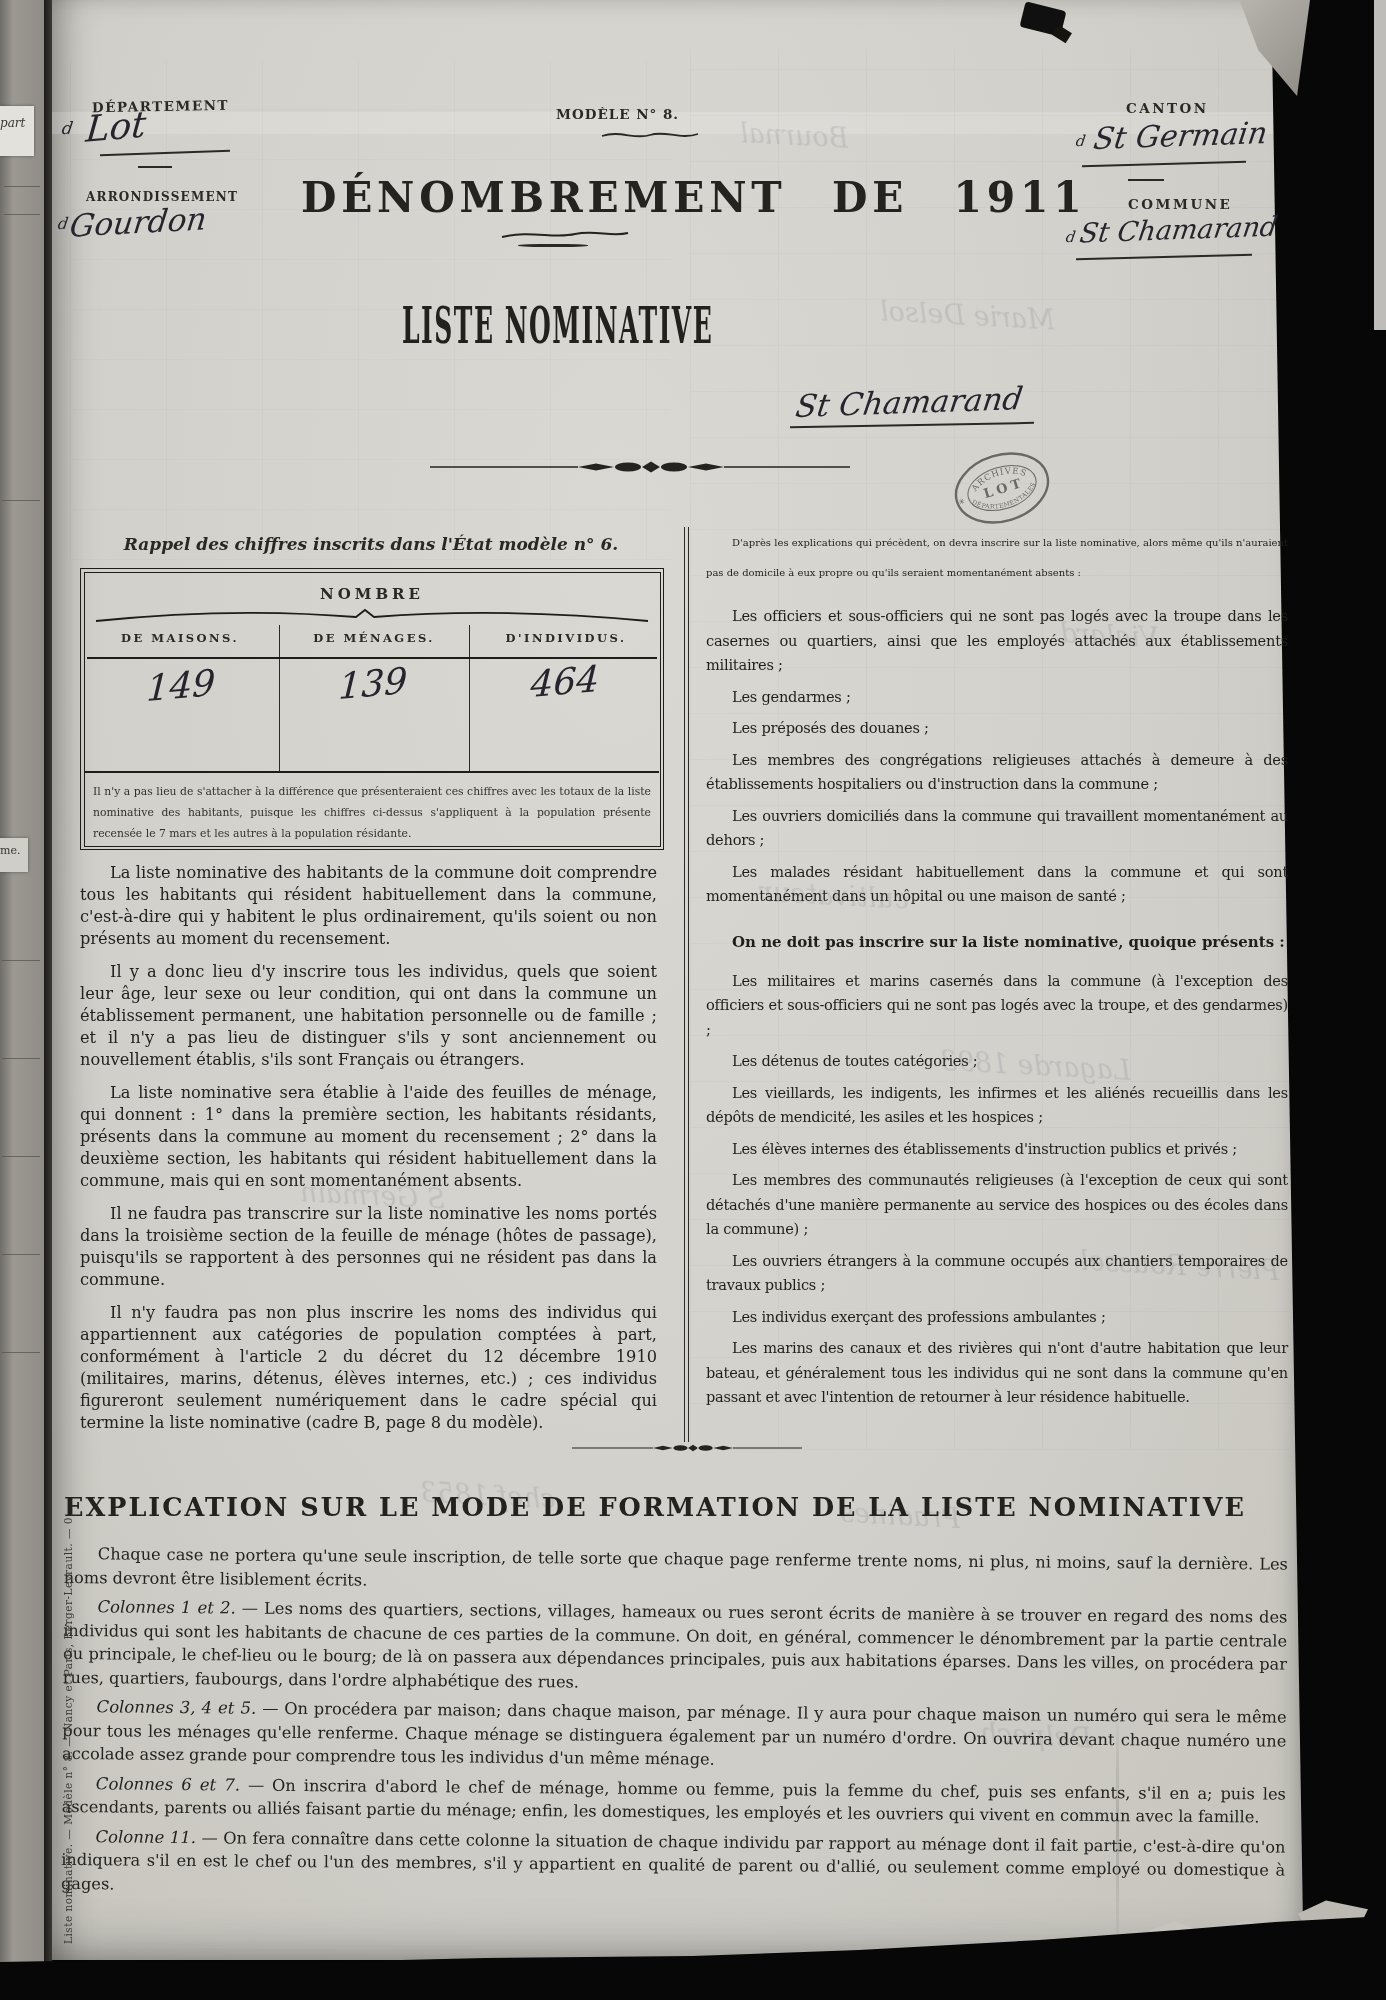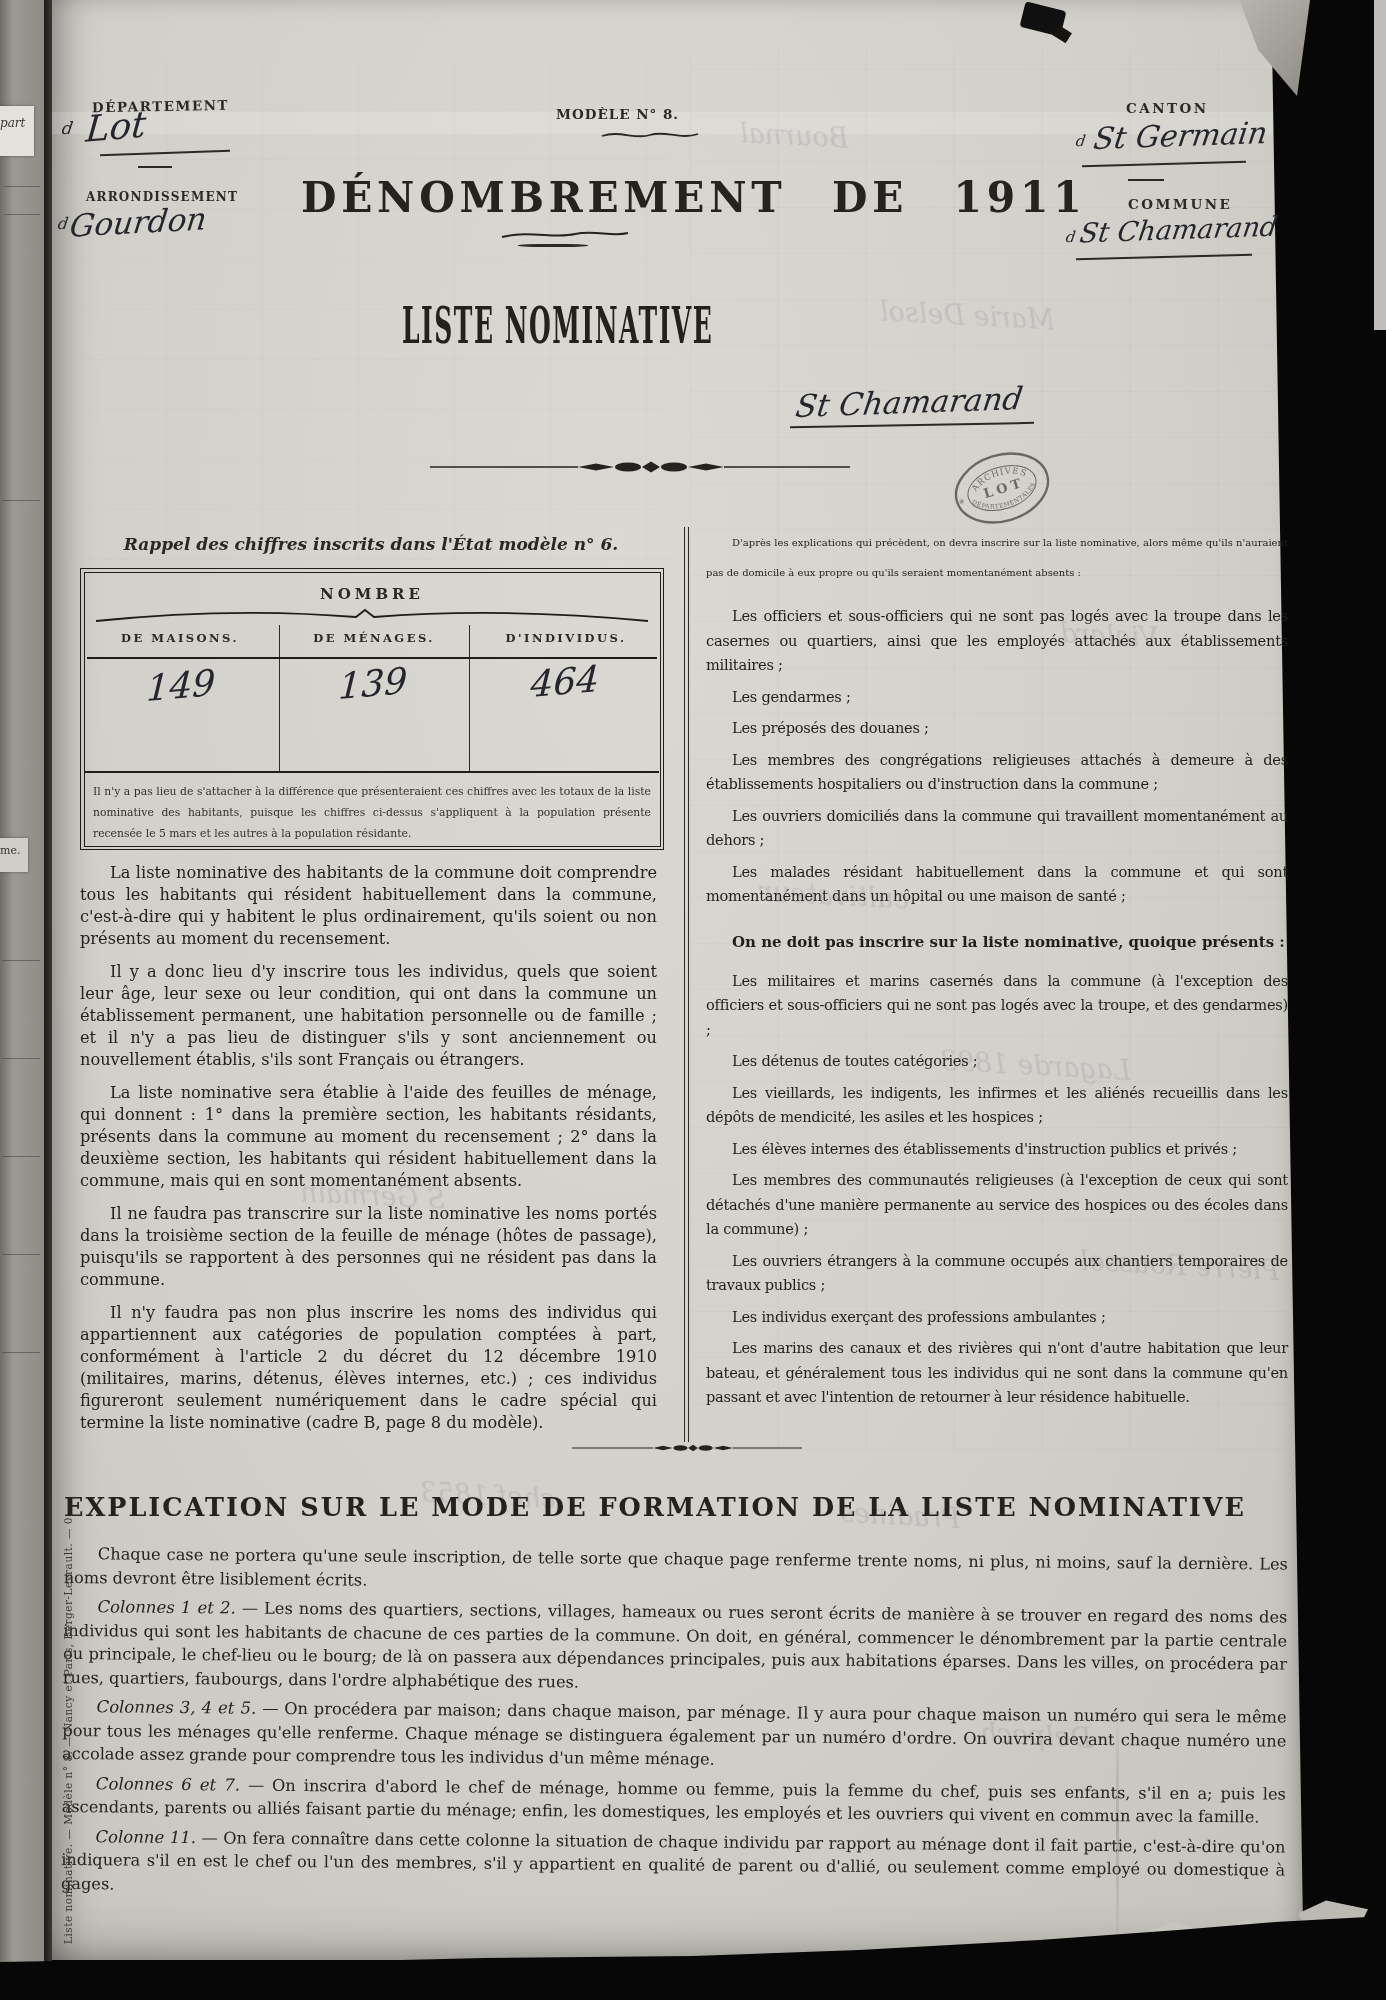--- a/index.html
+++ b/index.html
@@ -202,21 +202,21 @@
     <div class="abs vline" style="left:198px;top:56px;height:146px;"></div>
     <div class="abs vline" style="left:388px;top:56px;height:146px;"></div>
     <div class="abs rhead" style="left:0;top:62px;width:198px;">DE MAISONS.</div>
     <div class="abs rhead" style="left:198px;top:62px;width:190px;">DE MÉNAGES.</div>
     <div class="abs rhead" style="left:388px;top:62px;width:194px;">D'INDIVIDUS.</div>
     <div class="abs hline" style="left:6px;top:88px;width:570px;"></div>
     <div class="abs rval" style="left:40px;top:96px;width:120px;">149</div>
     <div class="abs rval" style="left:232px;top:94px;width:120px;">139</div>
     <div class="abs rval" style="left:424px;top:92px;width:120px;">464</div>
     <div class="abs hline" style="left:4px;top:202px;width:574px;"></div>
-    <div class="abs rnote" style="left:12px;top:212px;width:558px;">Il n'y a pas lieu de s'attacher à la différence que présenteraient ces chiffres avec les totaux de la liste nominative des habitants, puisque les chiffres ci-dessus s'appliquent à la population présente recensée le 5 mars et les autres à la population résidante.</div>
+    <div class="abs rnote" style="left:12px;top:212px;width:558px;">Il n'y a pas lieu de s'attacher à la différence que présenteraient ces chiffres avec les totaux de la liste nominative des habitants, puisque les chiffres ci-dessus s'appliquent à la population présente recensée le 7 mars et les autres à la population résidante.</div>
   </div>
 
   <div class="abs" style="left:80px;top:862px;width:594px;">
     <p class="lp">La liste nominative des habitants de la commune doit comprendre tous les habitants qui résident habituellement dans la commune, c'est-à-dire qui y habitent le plus ordinairement, qu'ils soient ou non présents au moment du recensement.</p>
     <p class="lp">Il y a donc lieu d'y inscrire tous les individus, quels que soient leur âge, leur sexe ou leur condition, qui ont dans la commune un établissement permanent, une habitation personnelle ou de famille ; et il n'y a pas lieu de distinguer s'ils y sont anciennement ou nouvellement établis, s'ils sont Français ou étrangers.</p>
     <p class="lp">La liste nominative sera établie à l'aide des feuilles de ménage, qui donnent : 1° dans la première section, les habitants résidants, présents dans la commune au moment du recensement ; 2° dans la deuxième section, les habitants qui résident habituellement dans la commune, mais qui en sont momentanément absents.</p>
     <p class="lp">Il ne faudra pas transcrire sur la liste nominative les noms portés dans la troisième section de la feuille de ménage (hôtes de passage), puisqu'ils se rapportent à des personnes qui ne résident pas dans la commune.</p>
     <p class="lp">Il n'y faudra pas non plus inscrire les noms des individus qui appartiennent aux catégories de population comptées à part, conformément à l'article 2 du décret du 12 décembre 1910 (militaires, marins, détenus, élèves internes, etc.) ; ces individus figureront seulement numériquement dans le cadre spécial qui termine la liste nominative (cadre B, page 8 du modèle).</p>
   </div>
 

